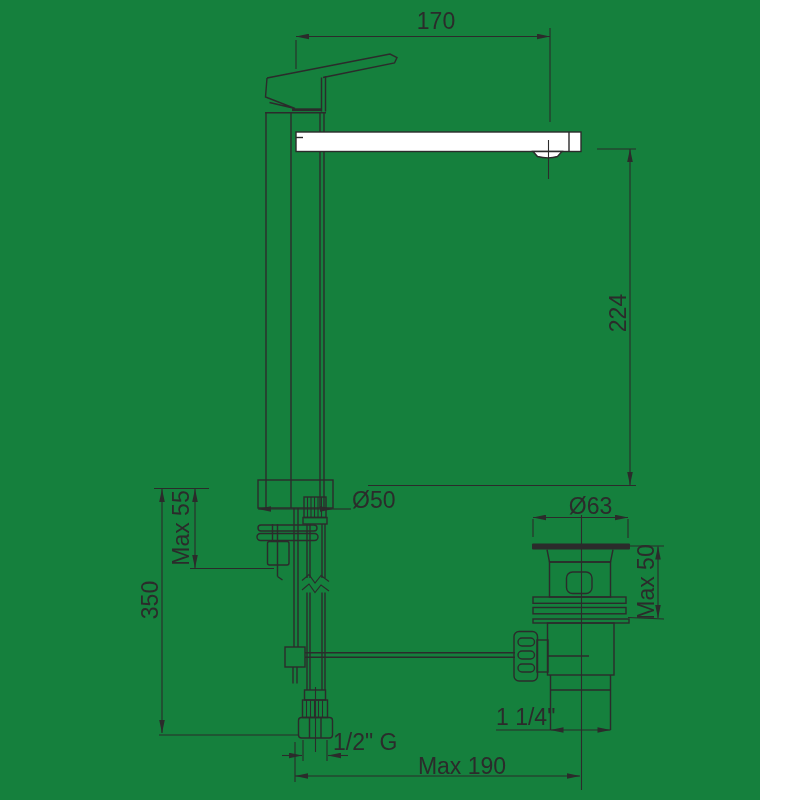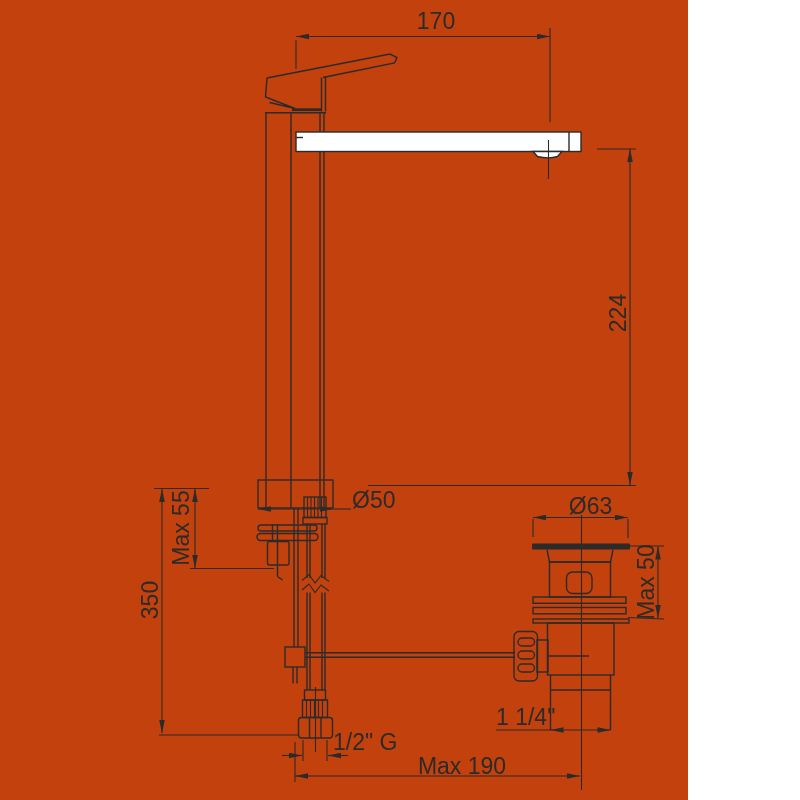--- a/index.html
+++ b/index.html
@@ -1,16 +1,16 @@
 <!DOCTYPE html>
 <html><head>
 <meta charset="utf-8">
 <style>
   html,body{margin:0;padding:0;background:#fff;}
-  .stage{position:relative;width:688px;height:800px;background:#c2410c;overflow:hidden;}
+  .stage{position:relative;width:760px;height:800px;background:#15803d;overflow:hidden;}
   svg{display:block;}
   .obj{stroke:#2b2b2b;stroke-width:1.4;fill:none;stroke-linecap:butt;stroke-linejoin:miter;}
   .objw{stroke:#2b2b2b;stroke-width:1.4;fill:#ffffff;}
   .objfill{fill:#2b2b2b;stroke:none;}
   .thick{stroke:#2b2b2b;stroke-width:2.8;fill:none;}
   .dim{stroke:#2b2b2b;stroke-width:1.1;fill:none;}
   .lbl{font-family:"Liberation Sans","DejaVu Sans",sans-serif;font-size:23px;fill:#2b2b2b;}
 </style>
 </head>
 <body>

